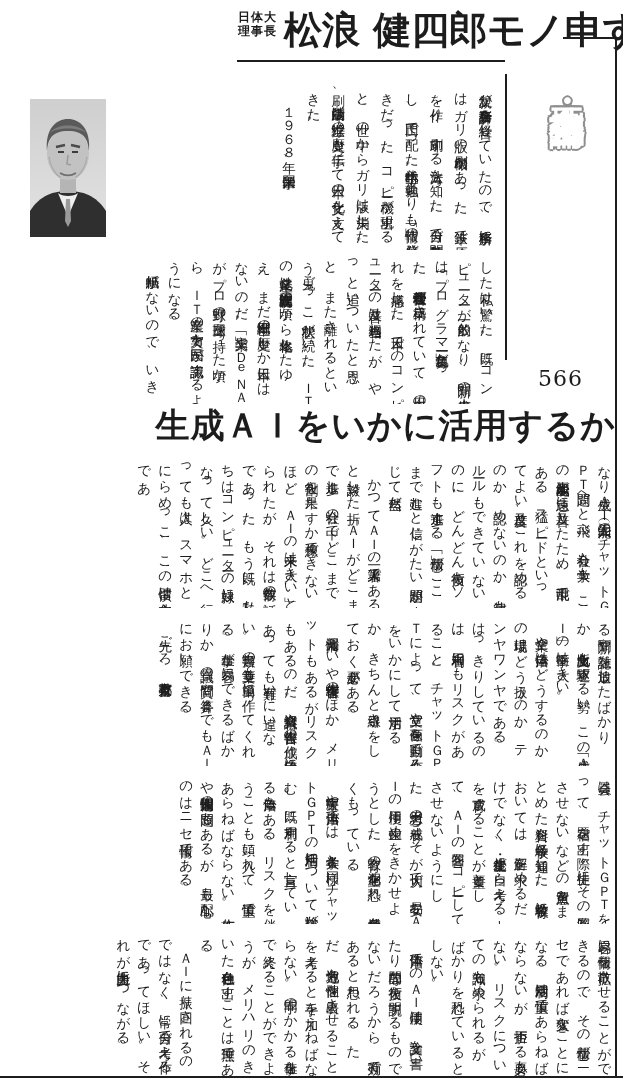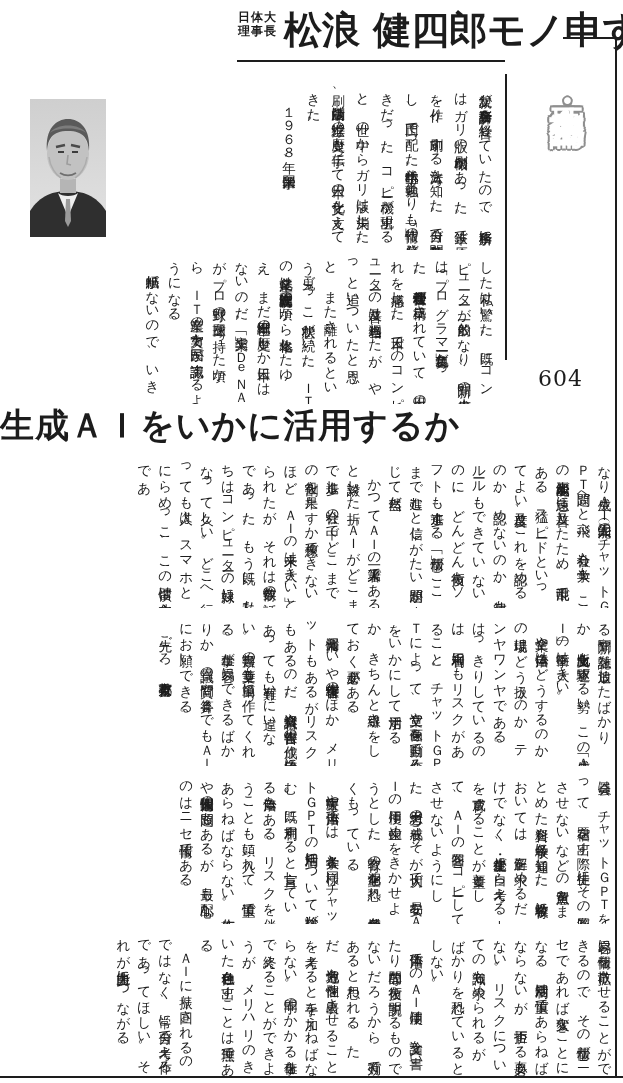--- a/index.html
+++ b/index.html
@@ -53,21 +53,21 @@
       -1.5px -1.5px 0 #8f8f8f, 1.5px -1.5px 0 #8f8f8f,
       -1.5px 1.5px 0 #8f8f8f, 1.5px 1.5px 0 #8f8f8f;
   }
   #series-number{
     position:absolute;left:538px;top:366px;width:60px;
     font-size:22px;font-weight:400;letter-spacing:1px;
   }
   
   #headline{
     position:absolute;left:0px;top:403px;width:616px;
-    text-align:left;font-size:34px;font-weight:700;letter-spacing:1px;
+    text-align:right;font-size:34px;font-weight:700;letter-spacing:1px;
   }
   
   .body-band{
     position:absolute;left:2px;width:613px;height:152px;
     font-size:13.5px;line-height:1.55;
     font-family:"DejaVu Sans","Liberation Sans",sans-serif;
   }
   #mb1{top:456px;}
   #mb2{top:614px;}
   #mb3{top:772px;}
@@ -120,21 +120,21 @@
     <path d="M57,58 C56,68 50,76 45,79" stroke="#adadad" stroke-width="1.5" fill="none"></path>
   </svg>
 </div>
 
 <div id="band-a" class="vtext">父親が会計事務所を経営していたので、事務所にはガリ版の印刷機があった。鉄筆で原稿を作り、印刷する方法を知った。自分で学校新聞を発行し、正門で配った小学生時代。勉強よりも「情報」の発信が好きだった。コピー機が出現すると、世の中からガリ版は消失した。石版印刷、活版印刷は浮世絵の歴史も手伝って日本の文化を支えてきた。
 　１９６８年、米国留学</div>
 <div id="band-b" class="vtext">した私は驚いた。既にコンピューターが一般的となり、新聞の求人広告は「プログラマー募集」一色だった。情報管理社会が構築されていて、日本の時代遅れを痛感した。日本でのコンピューターの普及は相当遅れたが、やっと追いついたと思うと、また離されるという鬼ごっこ状態が続いた。ＩＴの産業化は森喜朗総理大臣の頃から本格化したゆえ、まだ四半世紀の歴史しか日本にはないのだ。「楽天」や「ＤｅＮＡ」がプロ野球の球団を持った頃から、ＩＴ産業の実力を国民が認識するようになる。
 　紙幅がないので、いき</div>
 
 <div id="series-title" class="vtext">地方再生・創生論</div>
-<div id="series-number">604</div>
+<div id="series-number">566</div>
 
 <div id="headline">生成ＡＩをいかに活用するか</div>
 
 <div id="mb1" class="vtext body-band">なり生成ＡＩ（人工知能）のチャットＧＰＴ問題へと飛ぶ。社会も大学も、この生成人工知能が急速に普及したため、混乱中である。猛スピードといってよい普及度、これを認めるのか、認めないのか、法律もルールもできていないのに、どんどん技術もソフトも進歩する。「情報」がここまで進むと信じがたい問題が生じて当然だ。
 　かつてＡＩの第一人者である松尾豊東大教授と対談した折、「ＡＩがどこまで進歩し、社会の中でどこまでの役割を果たすか想像できないほど、ＡＩの未来は大きい」と語られたが、それは数年前の話であった。もう既に、私たちはコンピューターの奴隷になって久しい。どこへ行っても人々は、スマホとにらめっこ、この習慣は文字文化であ</div>
 <div id="mb2" class="vtext body-band">る新聞や雑誌を追放したばかりか、出版文化も駆逐する勢い、この「生成ＡＩ」の衝撃は大きい。
 　企業や自治体はどうするのか、教育の現場はどう扱うのか、テンヤワンヤである。はっきりしているのは、利用者にもリスクがあること。チャットＧＰＴによって、文章や画像を自動で作る生成人工知能をいかにして活用するか、きちんと線引きをしておく必要がある。
 　情報漏えいや著作権侵害のほか、メリットもあるがリスクもあるのだ。会議資料や報告書の作成、自治体にあっても有難いに違いない。書類の文章等も簡単に作ってくれる。仕事が容易にできるばかりか、議員の質問や答弁までもＡＩにお願いできる。
 　先ごろ、東京都教育委</div>
 <div id="mb3" class="vtext body-band">員会は、チャットＧＰＴを巡って、宿題を出す際、生徒にその回答を提出させないなどの留意点をまとめた資料を各学校に通知した。学校教育においては、正解を求めるだけでなく、児童・生徒が自ら考える力を育成することが重要として、ＡＩの回答をコピーして提出させないようにした。思考力の養成こそが大切で、安易なＡＩの使用に歯止めをきかせようとした。教育の空洞化を恐れ、危機感を強くもっている。

